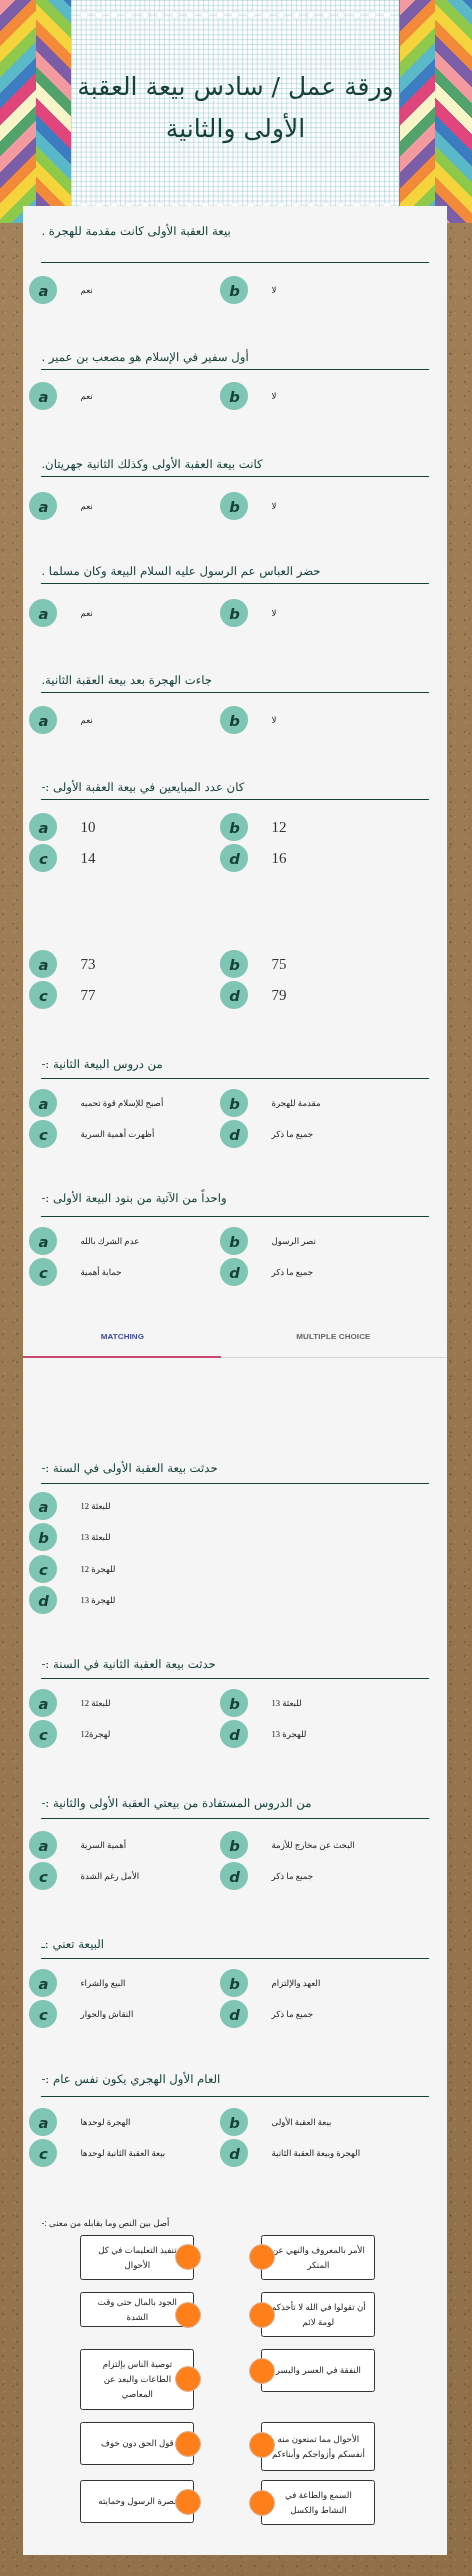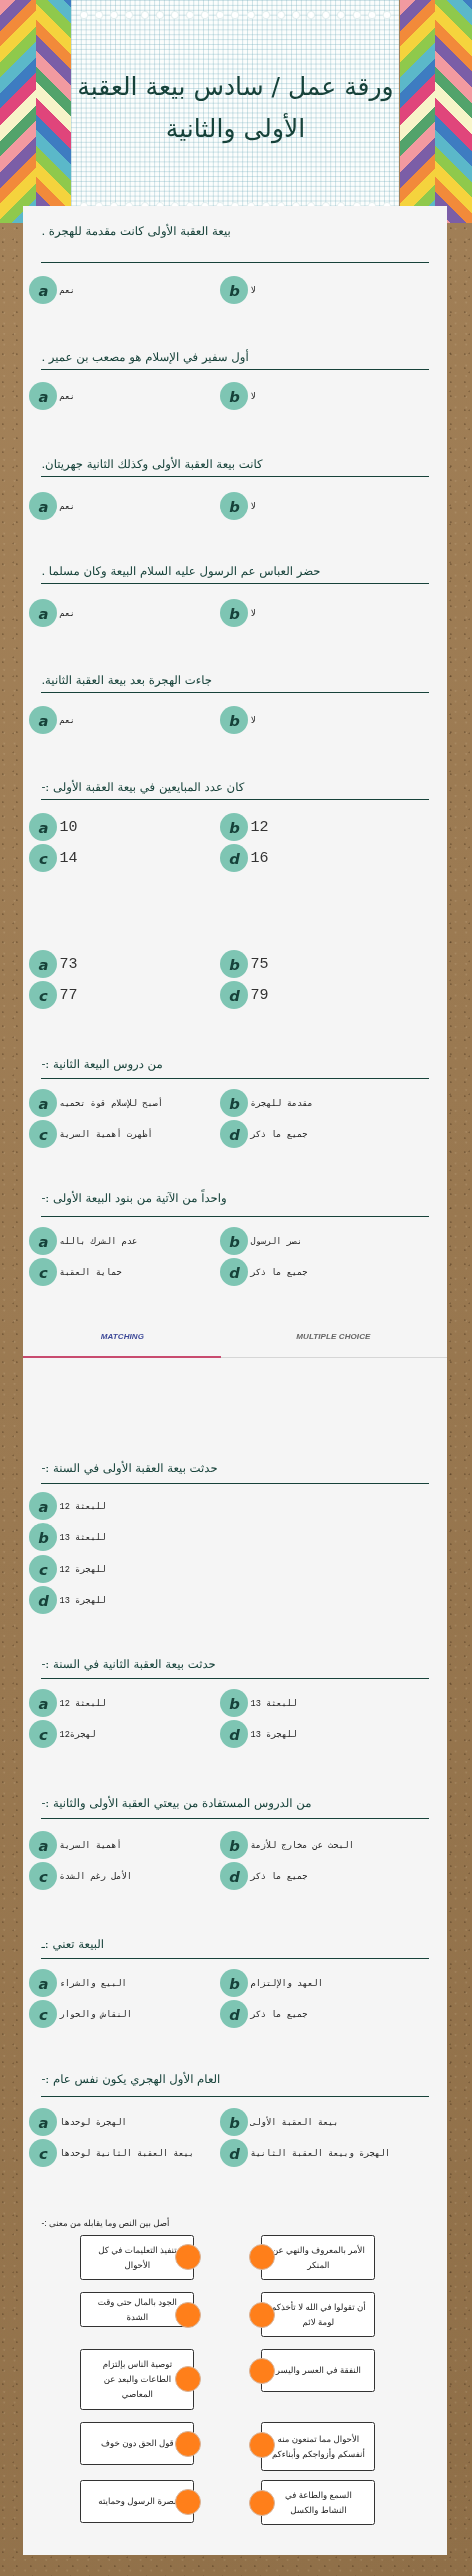--- a/index.html
+++ b/index.html
@@ -91,31 +91,30 @@
     position: absolute; display: flex; align-items: center; height: 28px;
   }
   .bullet {
     width: 28px; height: 28px; border-radius: 50%;
     background: #7ec5b3;
     display: flex; align-items: center; justify-content: center;
     font-family: "DejaVu Sans", sans-serif; font-weight: bold;
     font-size: 14.8px; color: #17423a; font-style: italic;
   }
   .opt-label {
-    margin-left: 2px; font-size: 8.6px; color: #222;
-    font-family: Liberation Mono, monospace;
+    margin-left: 23px; font-size: 8.6px; color: #222;
+    font-family: Liberation Serif, serif;
     direction: rtl; unicode-bidi: plaintext;
   }
   .opt-label.num { font-size: 15px; color: #333; }
 
   
   .tabs {
     position: absolute; left: 0; top: 1108px; width: 424px; height: 44px;
     border-bottom: 0.6px solid #d6d6d6;
-    font-style: italic;
   }
   .tab {
     position: absolute; top: 0; width: 198px; height: 44px;
     display: flex; align-items: center; justify-content: center;
     font-family: "Liberation Sans", sans-serif; font-weight: bold;
     font-size: 8px; letter-spacing: 0.1px;
   }
   .tab.active { left: 0; color: #3e4a99; }
   .tab.inactive { left: 211px; color: #666; }
   .tab-indicator {
@@ -350,21 +349,21 @@
     <div class="opt" style="left:0;top:0">
         <div class="bullet">a</div>
         <span class="opt-label">عدم الشرك بالله</span>
       </div>
     <div class="opt" style="left:191px;top:0">
         <div class="bullet">b</div>
         <span class="opt-label">نصر الرسول</span>
       </div>
     <div class="opt" style="left:0;top:31px">
         <div class="bullet">c</div>
-        <span class="opt-label">حماية العقبة</span>
+        <span class="opt-label">حماية أهمية</span>
       </div>
     <div class="opt" style="left:191px;top:31px">
         <div class="bullet">d</div>
         <span class="opt-label">جميع ما ذكر</span>
       </div>
   </div>
 
   <div class="tabs">
     <div class="tab active">MATCHING</div>
     <div class="tab inactive">MULTIPLE CHOICE</div>

